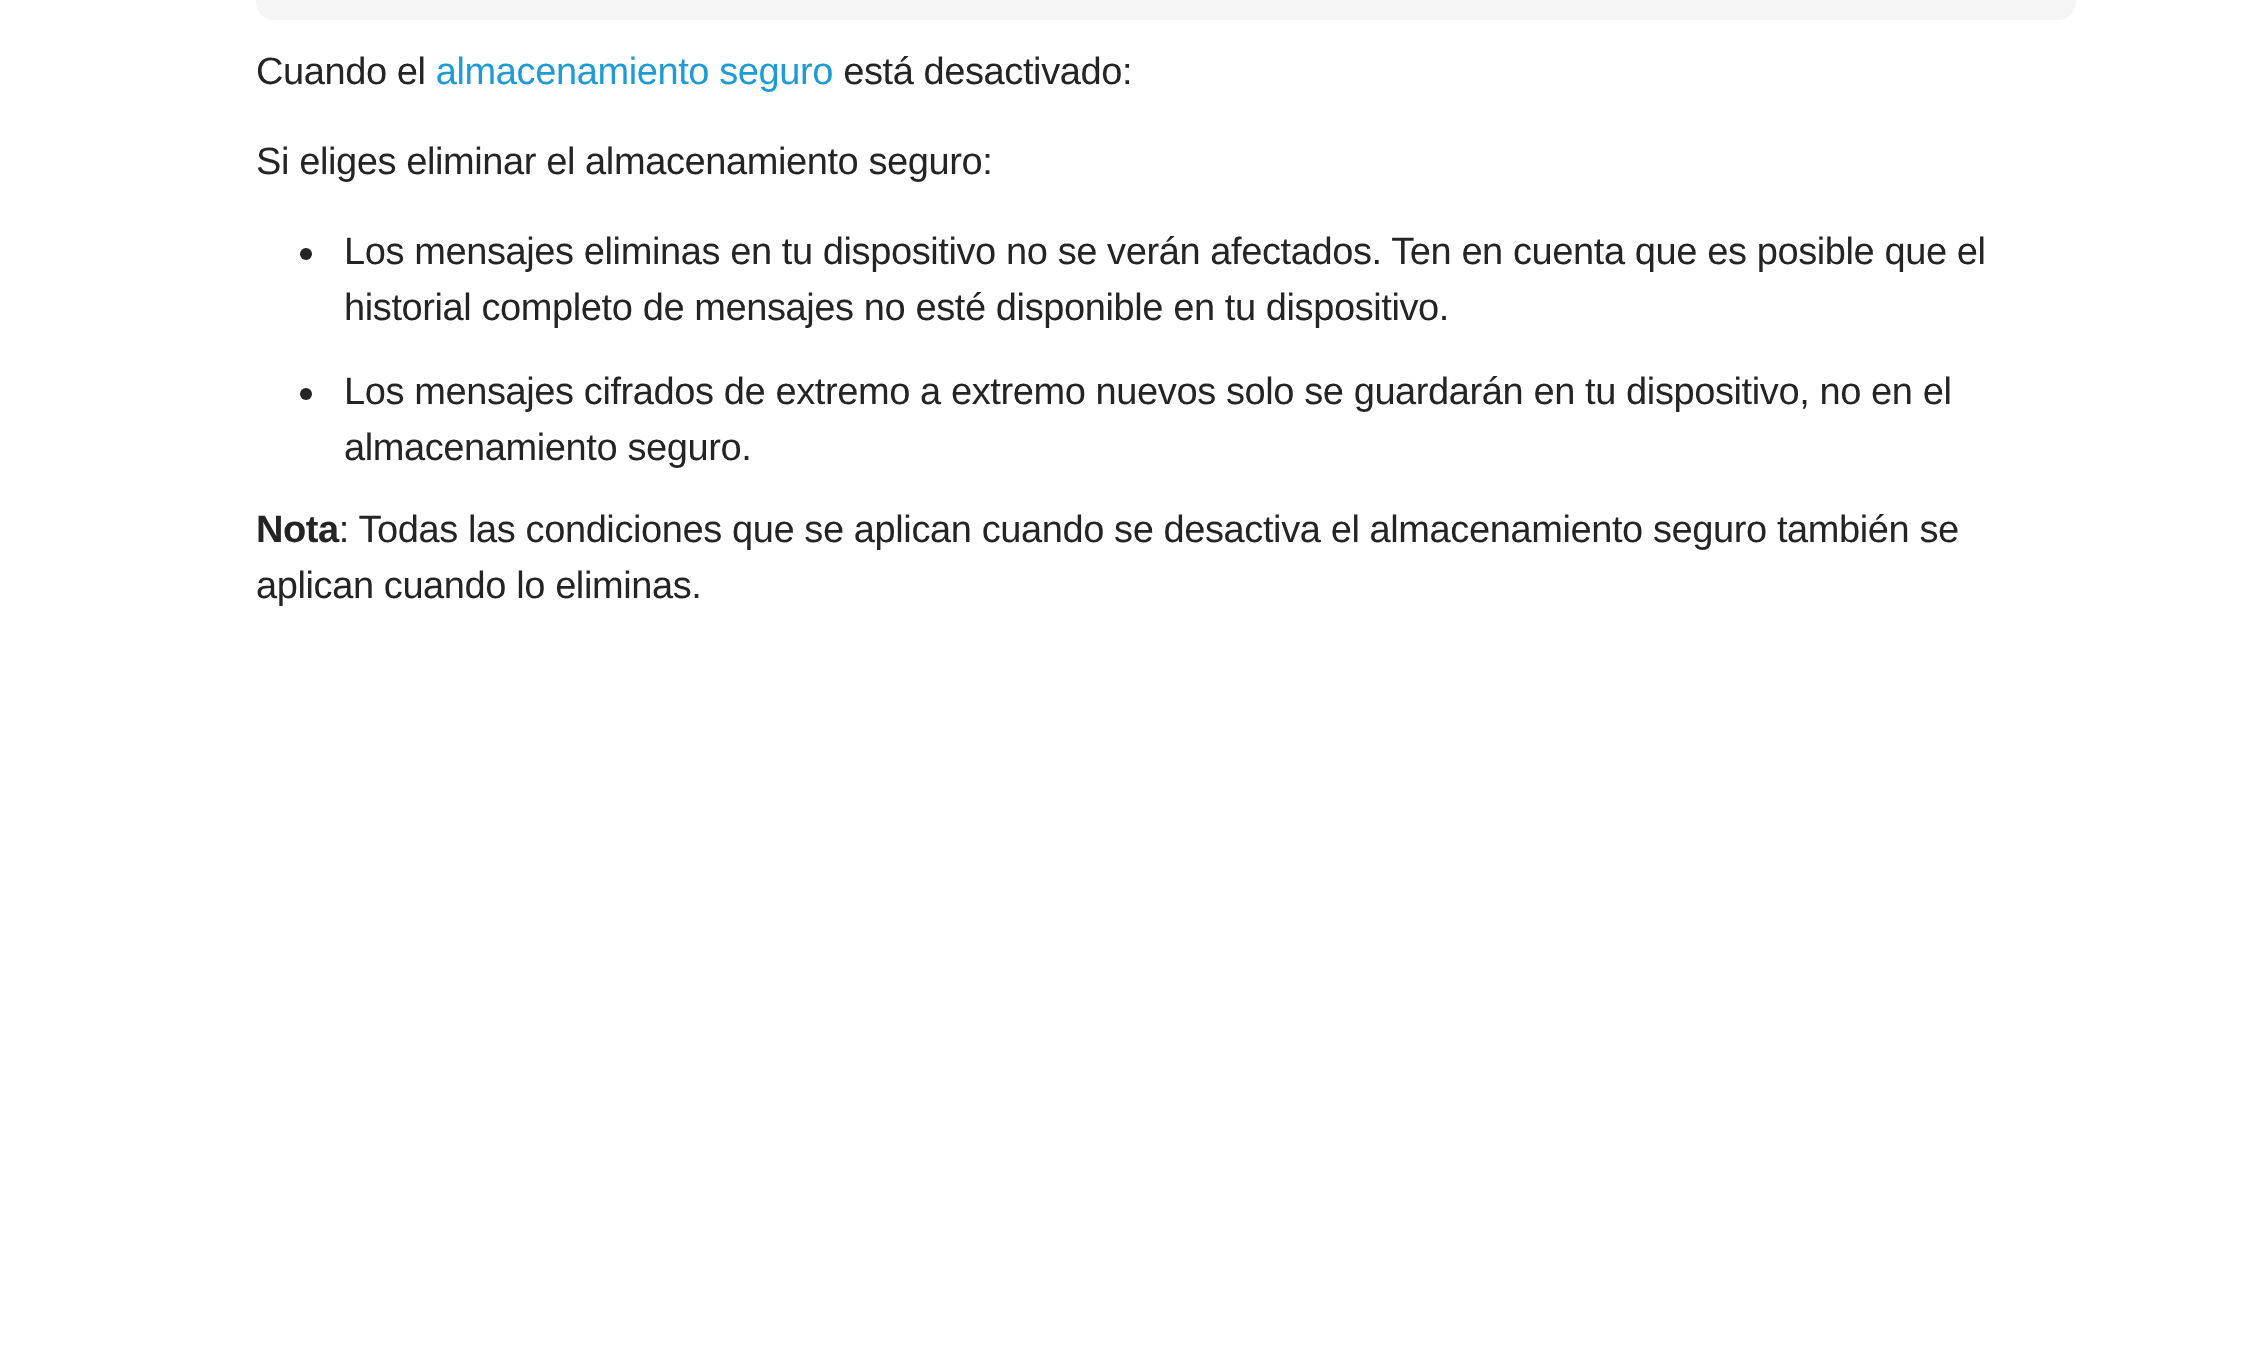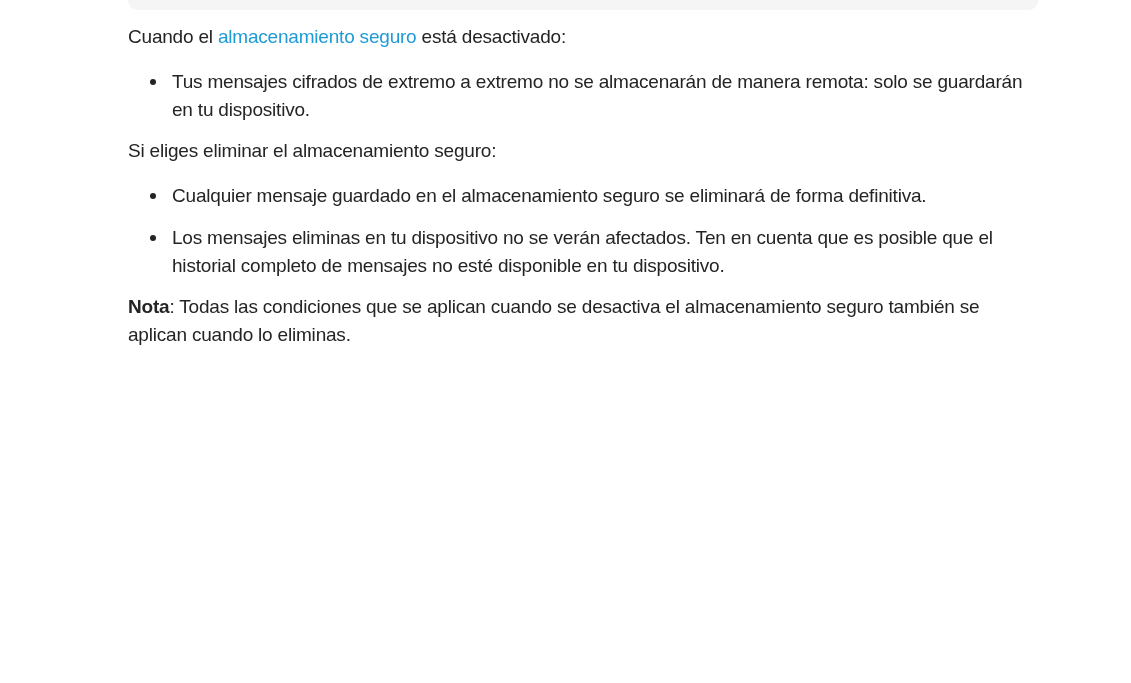--- a/index.html
+++ b/index.html
@@ -67,27 +67,26 @@
 </head>
 <body>
 
 <div class="doc">
 
   <div class="topbar"></div>
 
   <p class="first"><span>Cuando el </span><a class="link" href="#">almacenamiento seguro</a><span> está desactivado:</span></p>
 
   <ul>
-    <li>Tus mensajes cifrados de extremo a extremo no se almacenarán de manera remota: solo se guardarán en tu dispositivo.</li>
   </ul>
 
   <p>Si eliges eliminar el almacenamiento seguro:</p>
 
   <ul>
-    <li>Cualquier mensaje guardado en el almacenamiento seguro se eliminará de forma definitiva.</li>
     <li>Los mensajes eliminas en tu dispositivo no se verán afectados. Ten en cuenta que es posible que el historial completo de mensajes no esté disponible en tu dispositivo.</li>
+    <li>Los mensajes cifrados de extremo a extremo nuevos solo se guardarán en tu dispositivo, no en el almacenamiento seguro.</li>
   </ul>
 
   <p><strong>Nota</strong><span>: Todas las condiciones que se aplican cuando se desactiva el almacenamiento seguro también se aplican cuando lo eliminas.</span></p>
 
 
 
 </div>
 
 </body></html>

